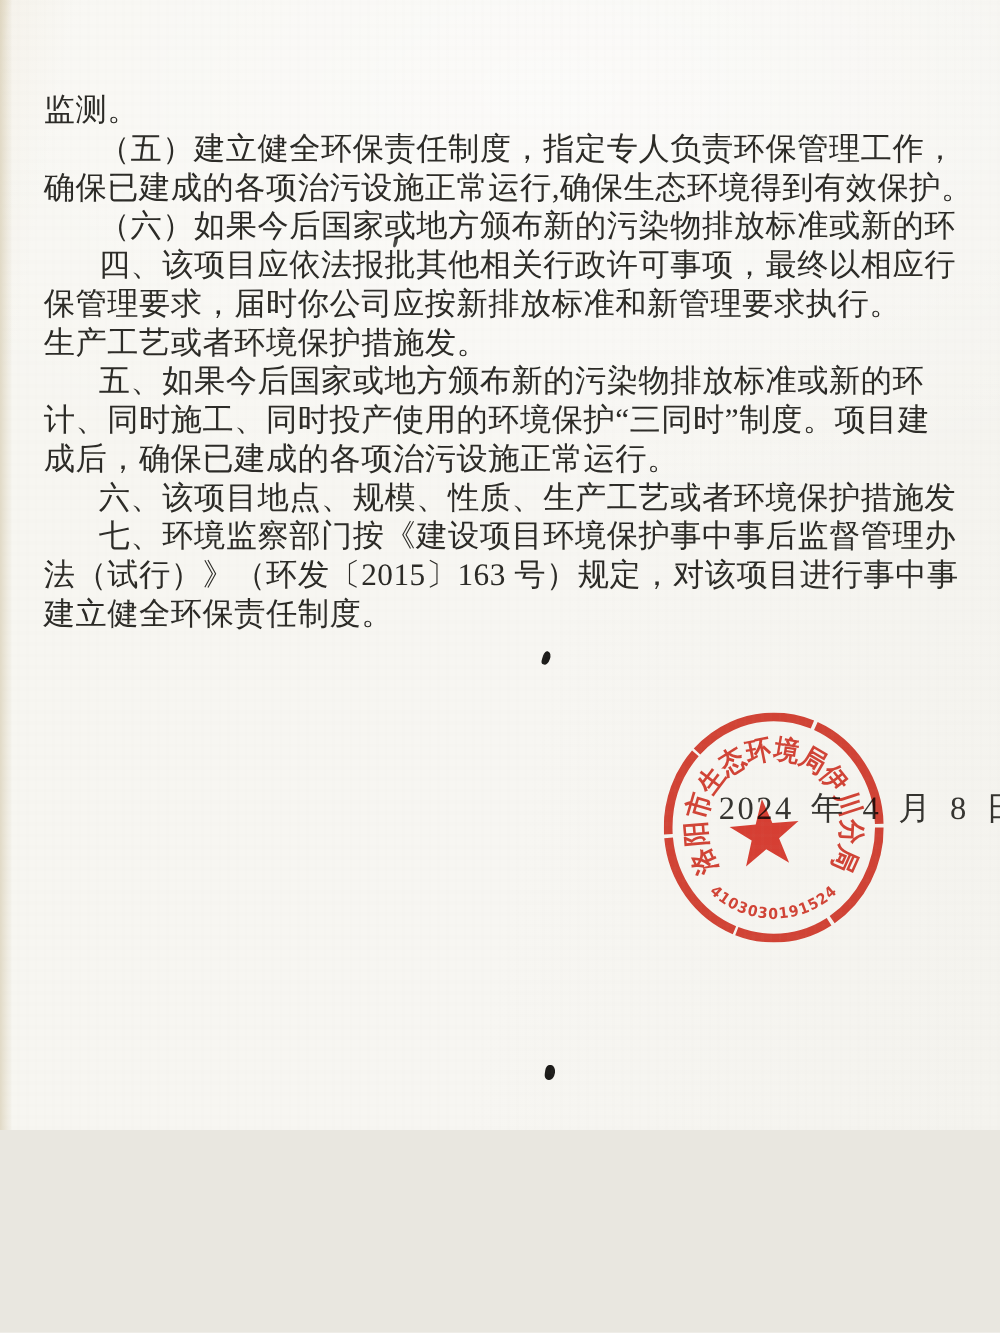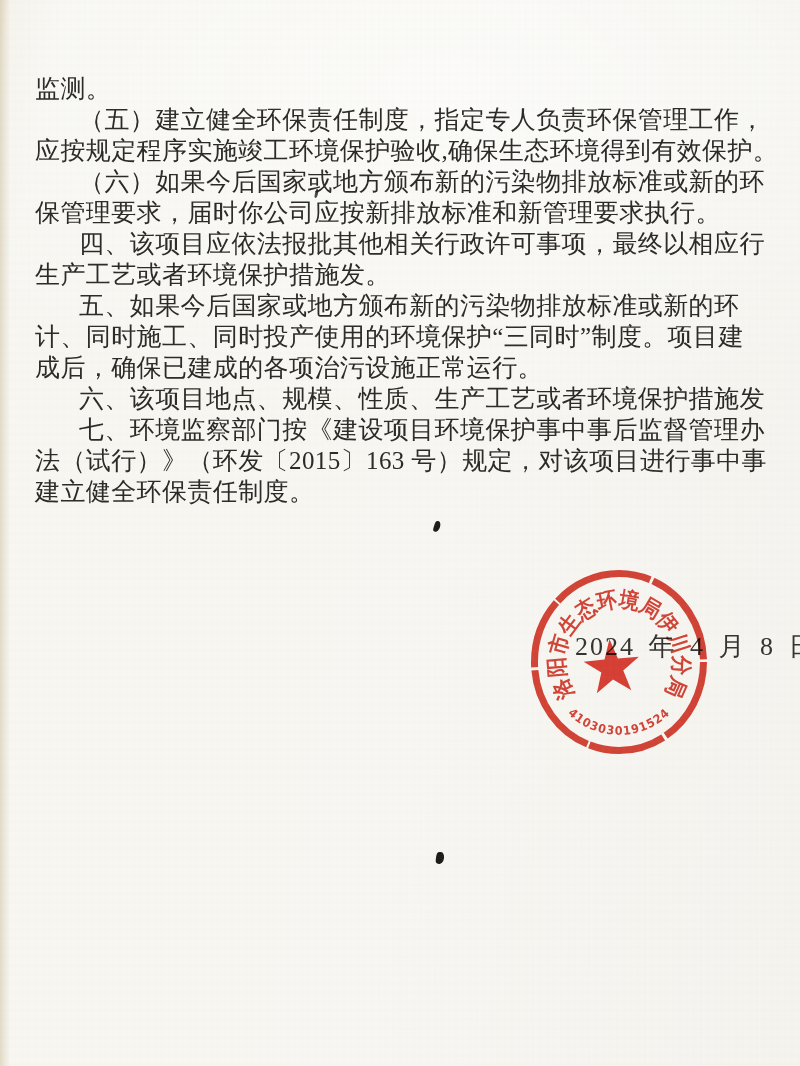--- a/index.html
+++ b/index.html
@@ -2,21 +2,21 @@
 <html><head>
 <meta charset="utf-8">
 <style>
   html,body{margin:0;padding:0;}
   body{
     width:800px;height:1066px;
     font-family:"Liberation Serif","DejaVu Serif",serif;
     background:#e9e7e0;
   }
   .page{
-    position:relative;width:800px;height:1066px;overflow:hidden;
+    position:relative;width:800px;height:904px;overflow:hidden;
     background:
       radial-gradient(ellipse 900px 500px at 55% 8%, rgba(255,255,255,.55), rgba(255,255,255,0) 70%),
       linear-gradient(100deg,#ece4d2 0px,#f4f1e9 10px,#f7f6f1 60px,#f7f6f2 55%,#f4f3ee 100%);
   }
   
   .page::before{
     content:"";position:absolute;left:0;top:0;bottom:0;width:10px;
     background:linear-gradient(90deg,#d9cfb6,rgba(230,223,205,0));
     opacity:.7;pointer-events:none;
   }
@@ -53,24 +53,24 @@
   .speck.s3{left:315px;top:189px;width:3px;height:9px;transform:rotate(12deg);opacity:.8;}
 </style>
 </head>
 <body>
 
 <div class="page">
 
   <div class="textblock">
     <div class="line">监测。</div>
     <div class="line ind">（五）建立健全环保责任制度，指定专人负责环保管理工作，</div>
-    <div class="line">应按规定程序实施竣工环境保护验收,确保生态环境得到有效保护。</div>
+    <div class="line">确保已建成的各项治污设施正常运行,确保生态环境得到有效保护。</div>
     <div class="line ind">（六）如果今后国家或地方颁布新的污染物排放标准或新的环</div>
+    <div class="line ind">四、该项目应依法报批其他相关行政许可事项，最终以相应行</div>
     <div class="line">保管理要求，届时你公司应按新排放标准和新管理要求执行。</div>
-    <div class="line ind">四、该项目应依法报批其他相关行政许可事项，最终以相应行</div>
     <div class="line">生产工艺或者环境保护措施发。</div>
     <div class="line ind">五、如果今后国家或地方颁布新的污染物排放标准或新的环</div>
     <div class="line">计、同时施工、同时投产使用的环境保护“三同时”制度。项目建</div>
     <div class="line">成后，确保已建成的各项治污设施正常运行。</div>
     <div class="line ind">六、该项目地点、规模、性质、生产工艺或者环境保护措施发</div>
     <div class="line ind">七、环境监察部门按《建设项目环境保护事中事后监督管理办</div>
     <div class="line">法（试行）》（环发〔2015〕163 号）规定，对该项目进行事中事</div>
     <div class="line">建立健全环保责任制度。</div>
   </div>
 

